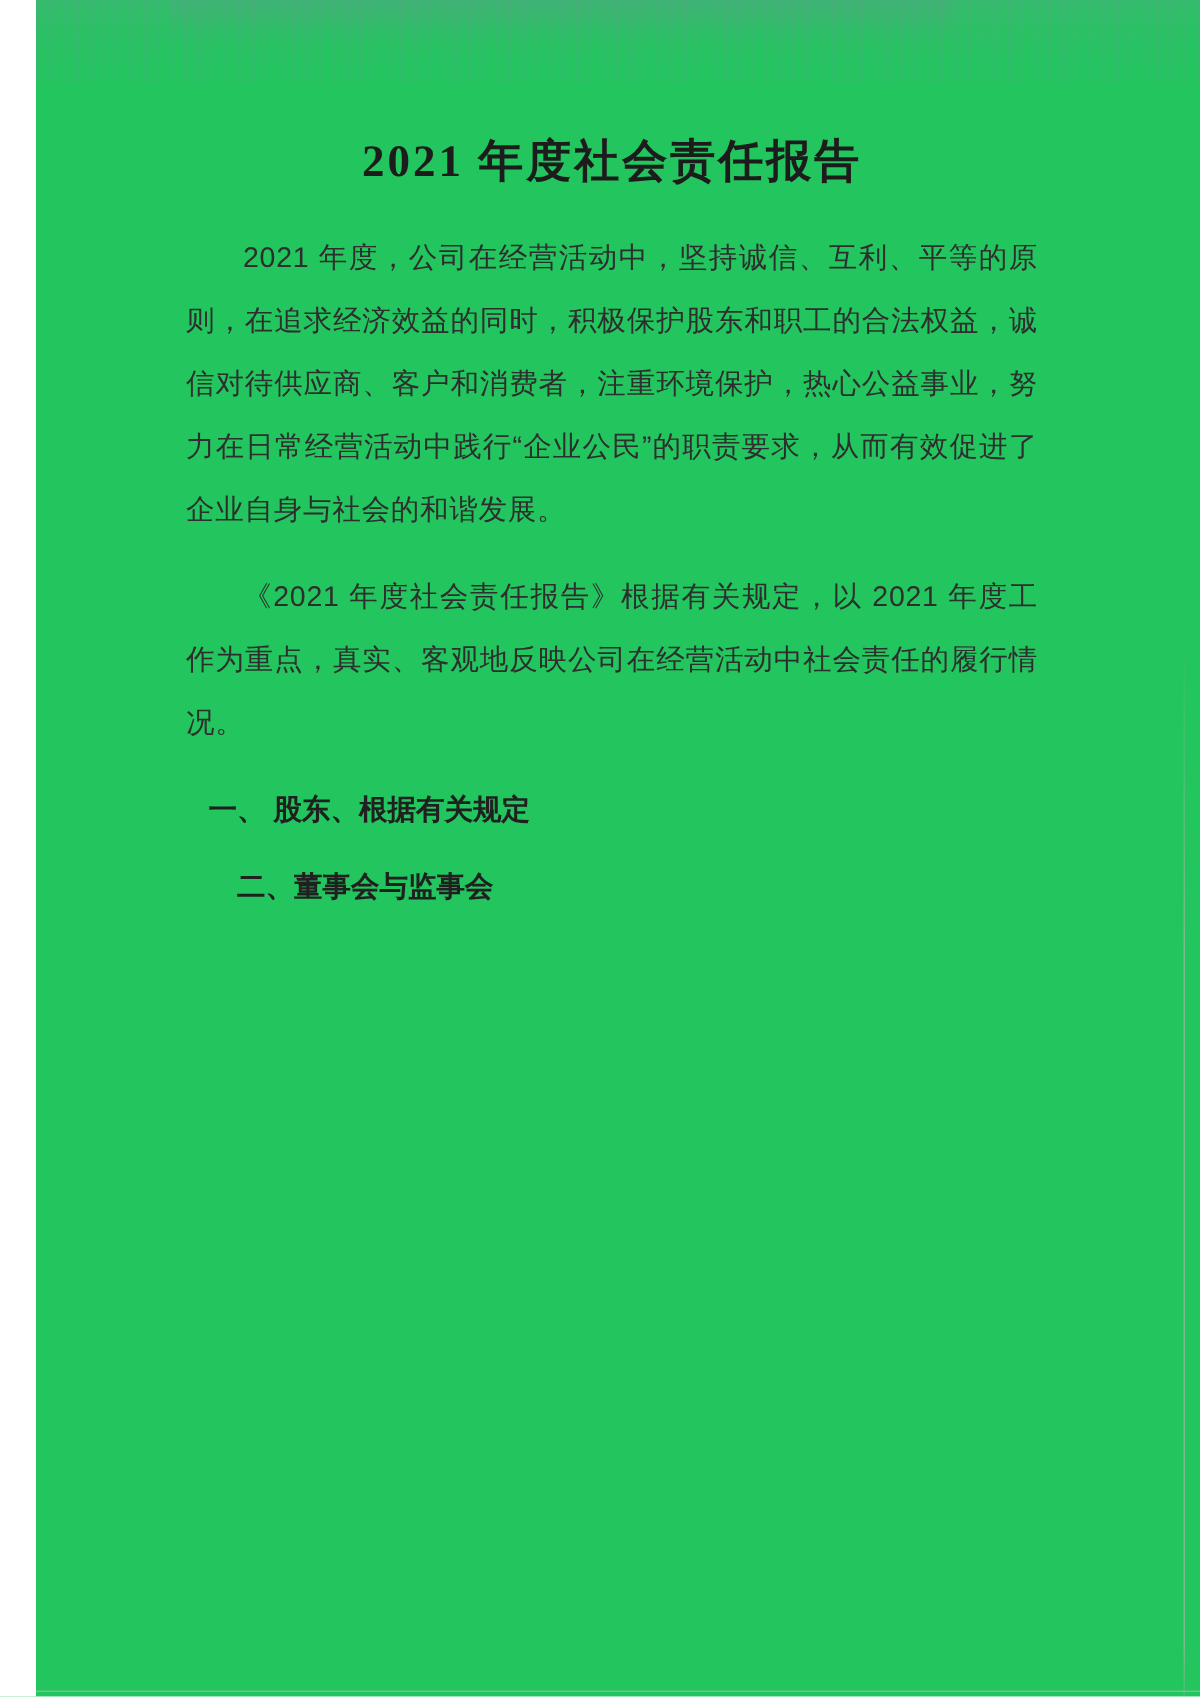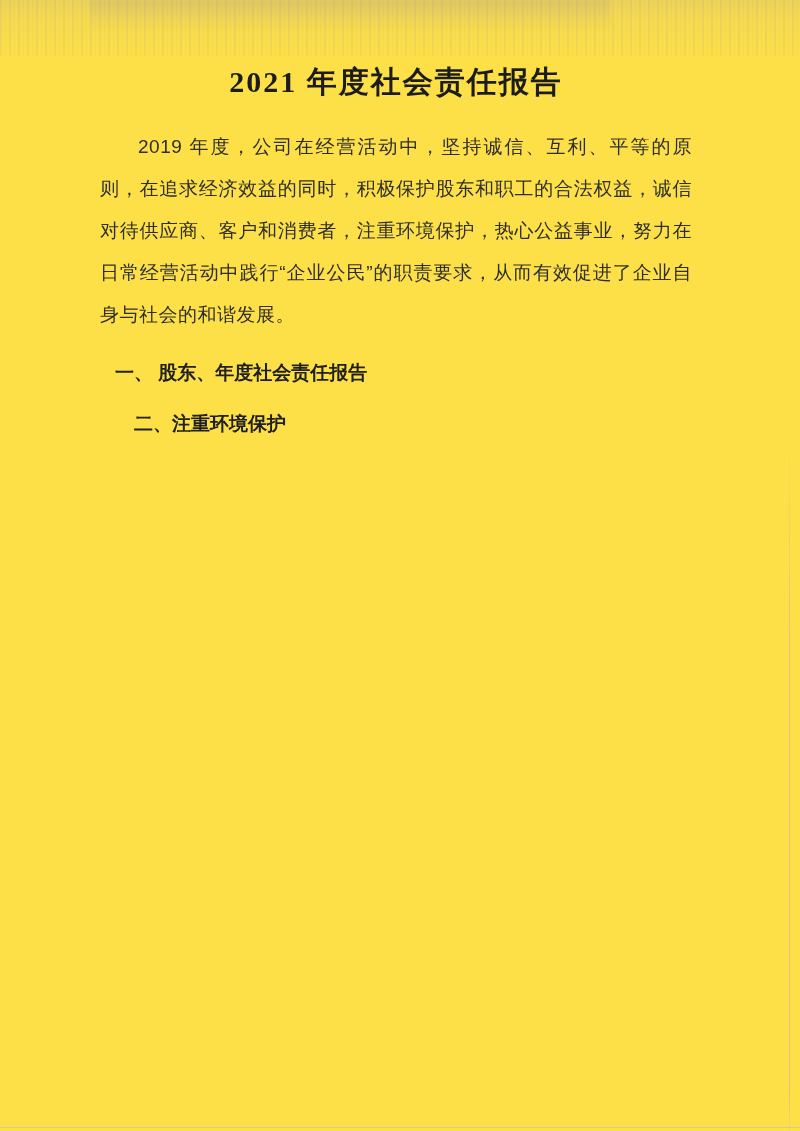--- a/index.html
+++ b/index.html
@@ -11,23 +11,24 @@
     width: 800px;
     height: 1131px;
     position: relative;
     overflow: hidden;
     font-family: "Liberation Sans", sans-serif;
     -webkit-font-smoothing: antialiased;
   }
   .page {
     position: absolute;
     inset: 0;
-    background: #fde047;
+    background: #22c55e;
     box-sizing: border-box;
-    padding: 62px 108px 0 100px;
+    padding: 88px 108px 0 100px;
+    margin-left: 24px;
   }
   
   .scan-noise-top {
     position: absolute;
     top: 0; left: 0;
     width: 100%;
     height: 56px;
     background:
       repeating-linear-gradient(90deg,
         rgba(142,132,176,0.10) 0 2px,
@@ -100,25 +101,26 @@
 </head>
 <body>
 
 <div class="page">
 
   <div class="scan-noise-top"></div>
   <div class="scan-noise-top2"></div>
 
   <h1 class="doc-title">2021 年度社会责任报告</h1>
 
-  <p class="body-para">2019 年度，公司在经营活动中，坚持诚信、互利、平等的原则，在追求经济效益的同时，积极保护股东和职工的合法权益，诚信对待供应商、客户和消费者，注重环境保护，热心公益事业，努力在日常经营活动中践行“企业公民”的职责要求，从而有效促进了企业自身与社会的和谐发展。</p>
+  <p class="body-para">2021 年度，公司在经营活动中，坚持诚信、互利、平等的原则，在追求经济效益的同时，积极保护股东和职工的合法权益，诚信对待供应商、客户和消费者，注重环境保护，热心公益事业，努力在日常经营活动中践行“企业公民”的职责要求，从而有效促进了企业自身与社会的和谐发展。</p>
+
+  <p class="body-para">《2021 年度社会责任报告》根据有关规定，以 2021 年度工作为重点，真实、客观地反映公司在经营活动中社会责任的履行情况。</p>
+
+  <h2 class="sec-heading indent-1">一、 股东、根据有关规定</h2>
 
 
-  <h2 class="sec-heading indent-1">一、 股东、年度社会责任报告</h2>
-
-
-  <h2 class="sec-heading indent-2">二、注重环境保护</h2>
+  <h2 class="sec-heading indent-2">二、董事会与监事会</h2>
 
 
   <div class="scan-edge-right"></div>
   <div class="scan-edge-bottom"></div>
 
 </div>
 
 </body></html>

